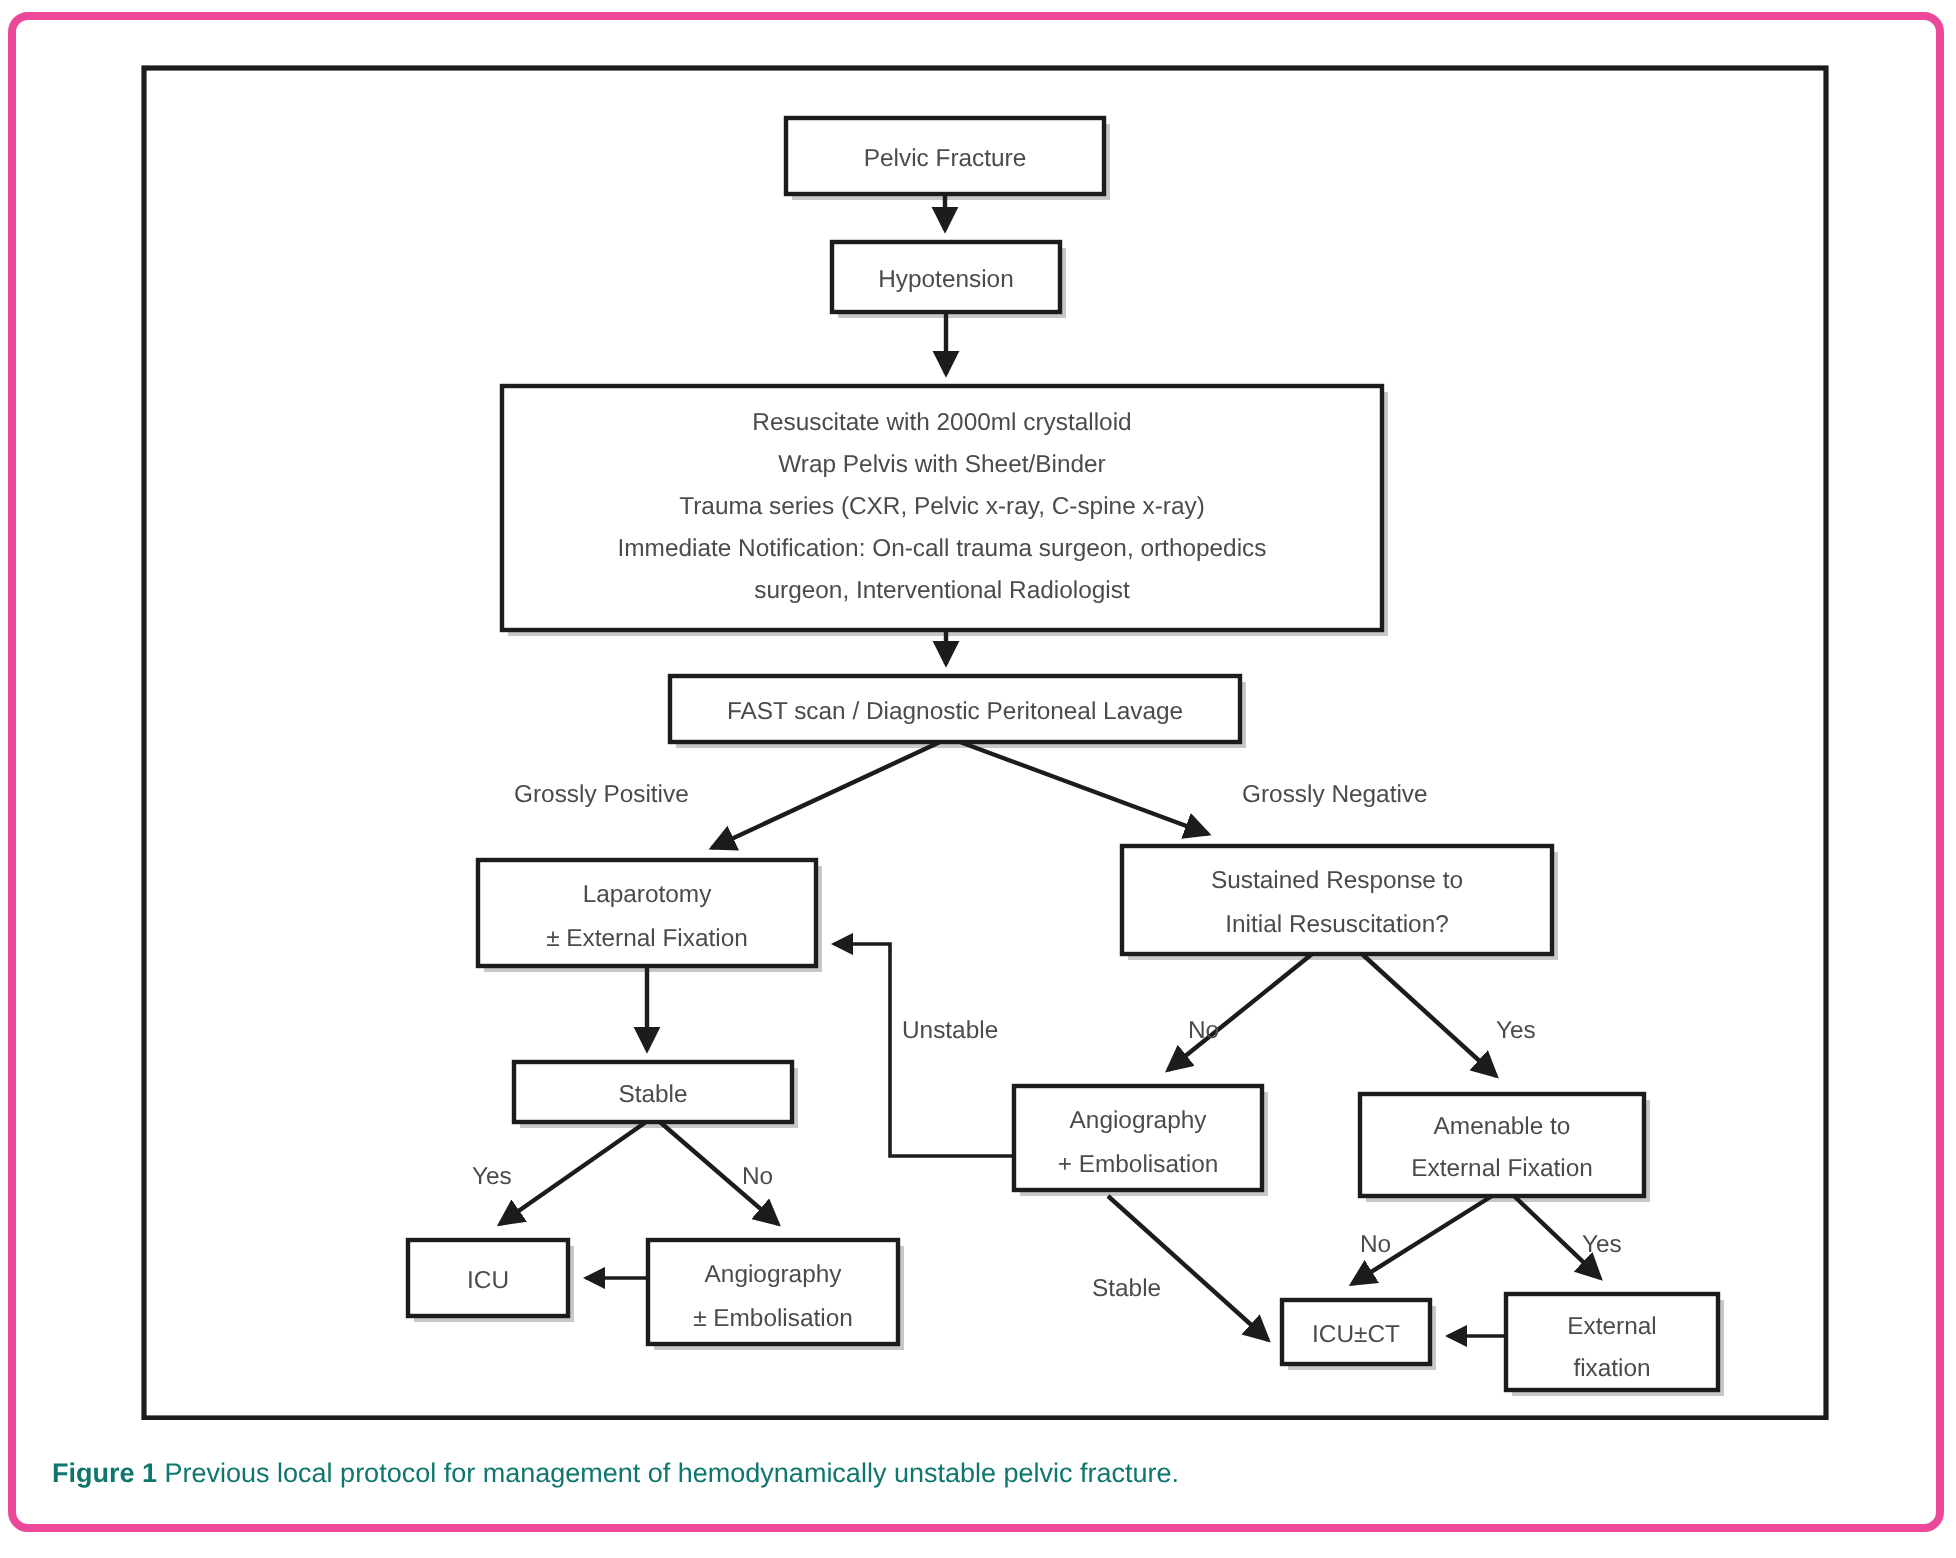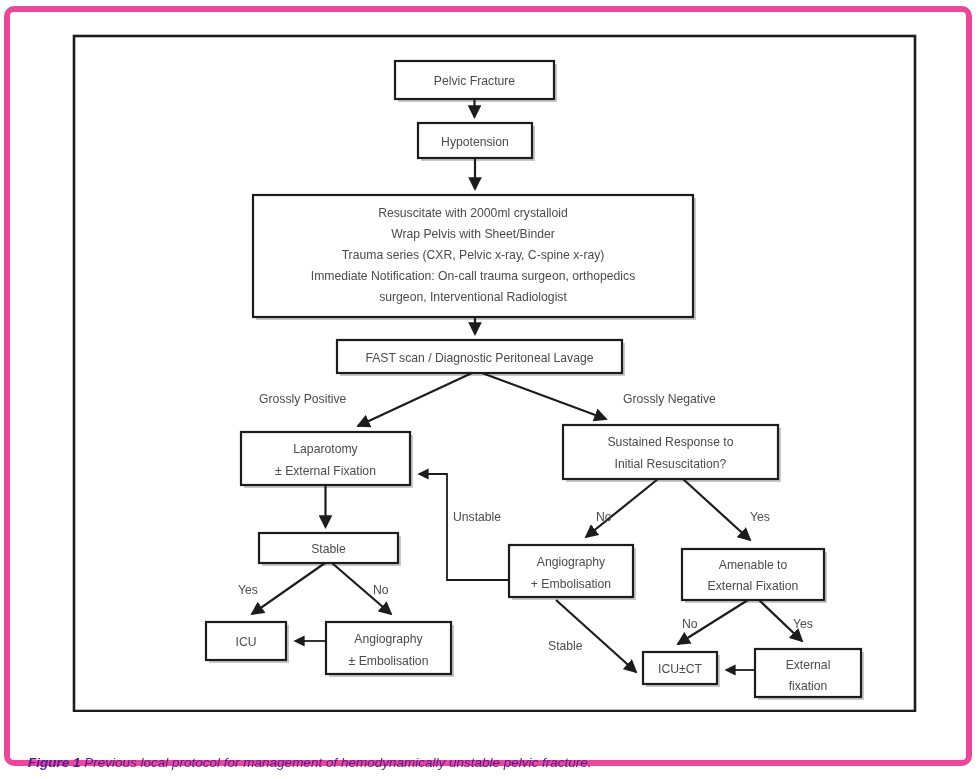--- a/index.html
+++ b/index.html
@@ -13,45 +13,44 @@
     font-family: "Liberation Sans", sans-serif;
     overflow: hidden;
   }
   #figure-panel {
     position: absolute;
     left: 4px;
     top: 6px;
     width: 968px;
     height: 760px;
     box-sizing: border-box;
-    border: 6px solid #ec4899;
+    border: 4px solid #ec4899;
     border-radius: 10px;
     background: #ffffff;
   }
   #figure-image-area {
     position: absolute;
     left: 0;
     top: 0;
     width: 968px;
     height: 700px;
   }
   #flow-svg {
     position: absolute;
     left: 0;
     top: 0;
   }
   #figure-caption {
     position: absolute;
     left: 18px;
-    top: 742px;
+    top: 718px;
     width: 930px;
     font-size: 13.5px;
-    color: #4c1d95;
+    color: #0f766e;
     line-height: 1.35;
-    font-style: italic;
   }
   #figure-caption .cap-label {
     font-weight: bold;
   }
   .node-text {
     font-family: "Liberation Sans", sans-serif;
     font-size: 12.2px;
     fill: #4b4b4b;
   }
   .edge-label {

